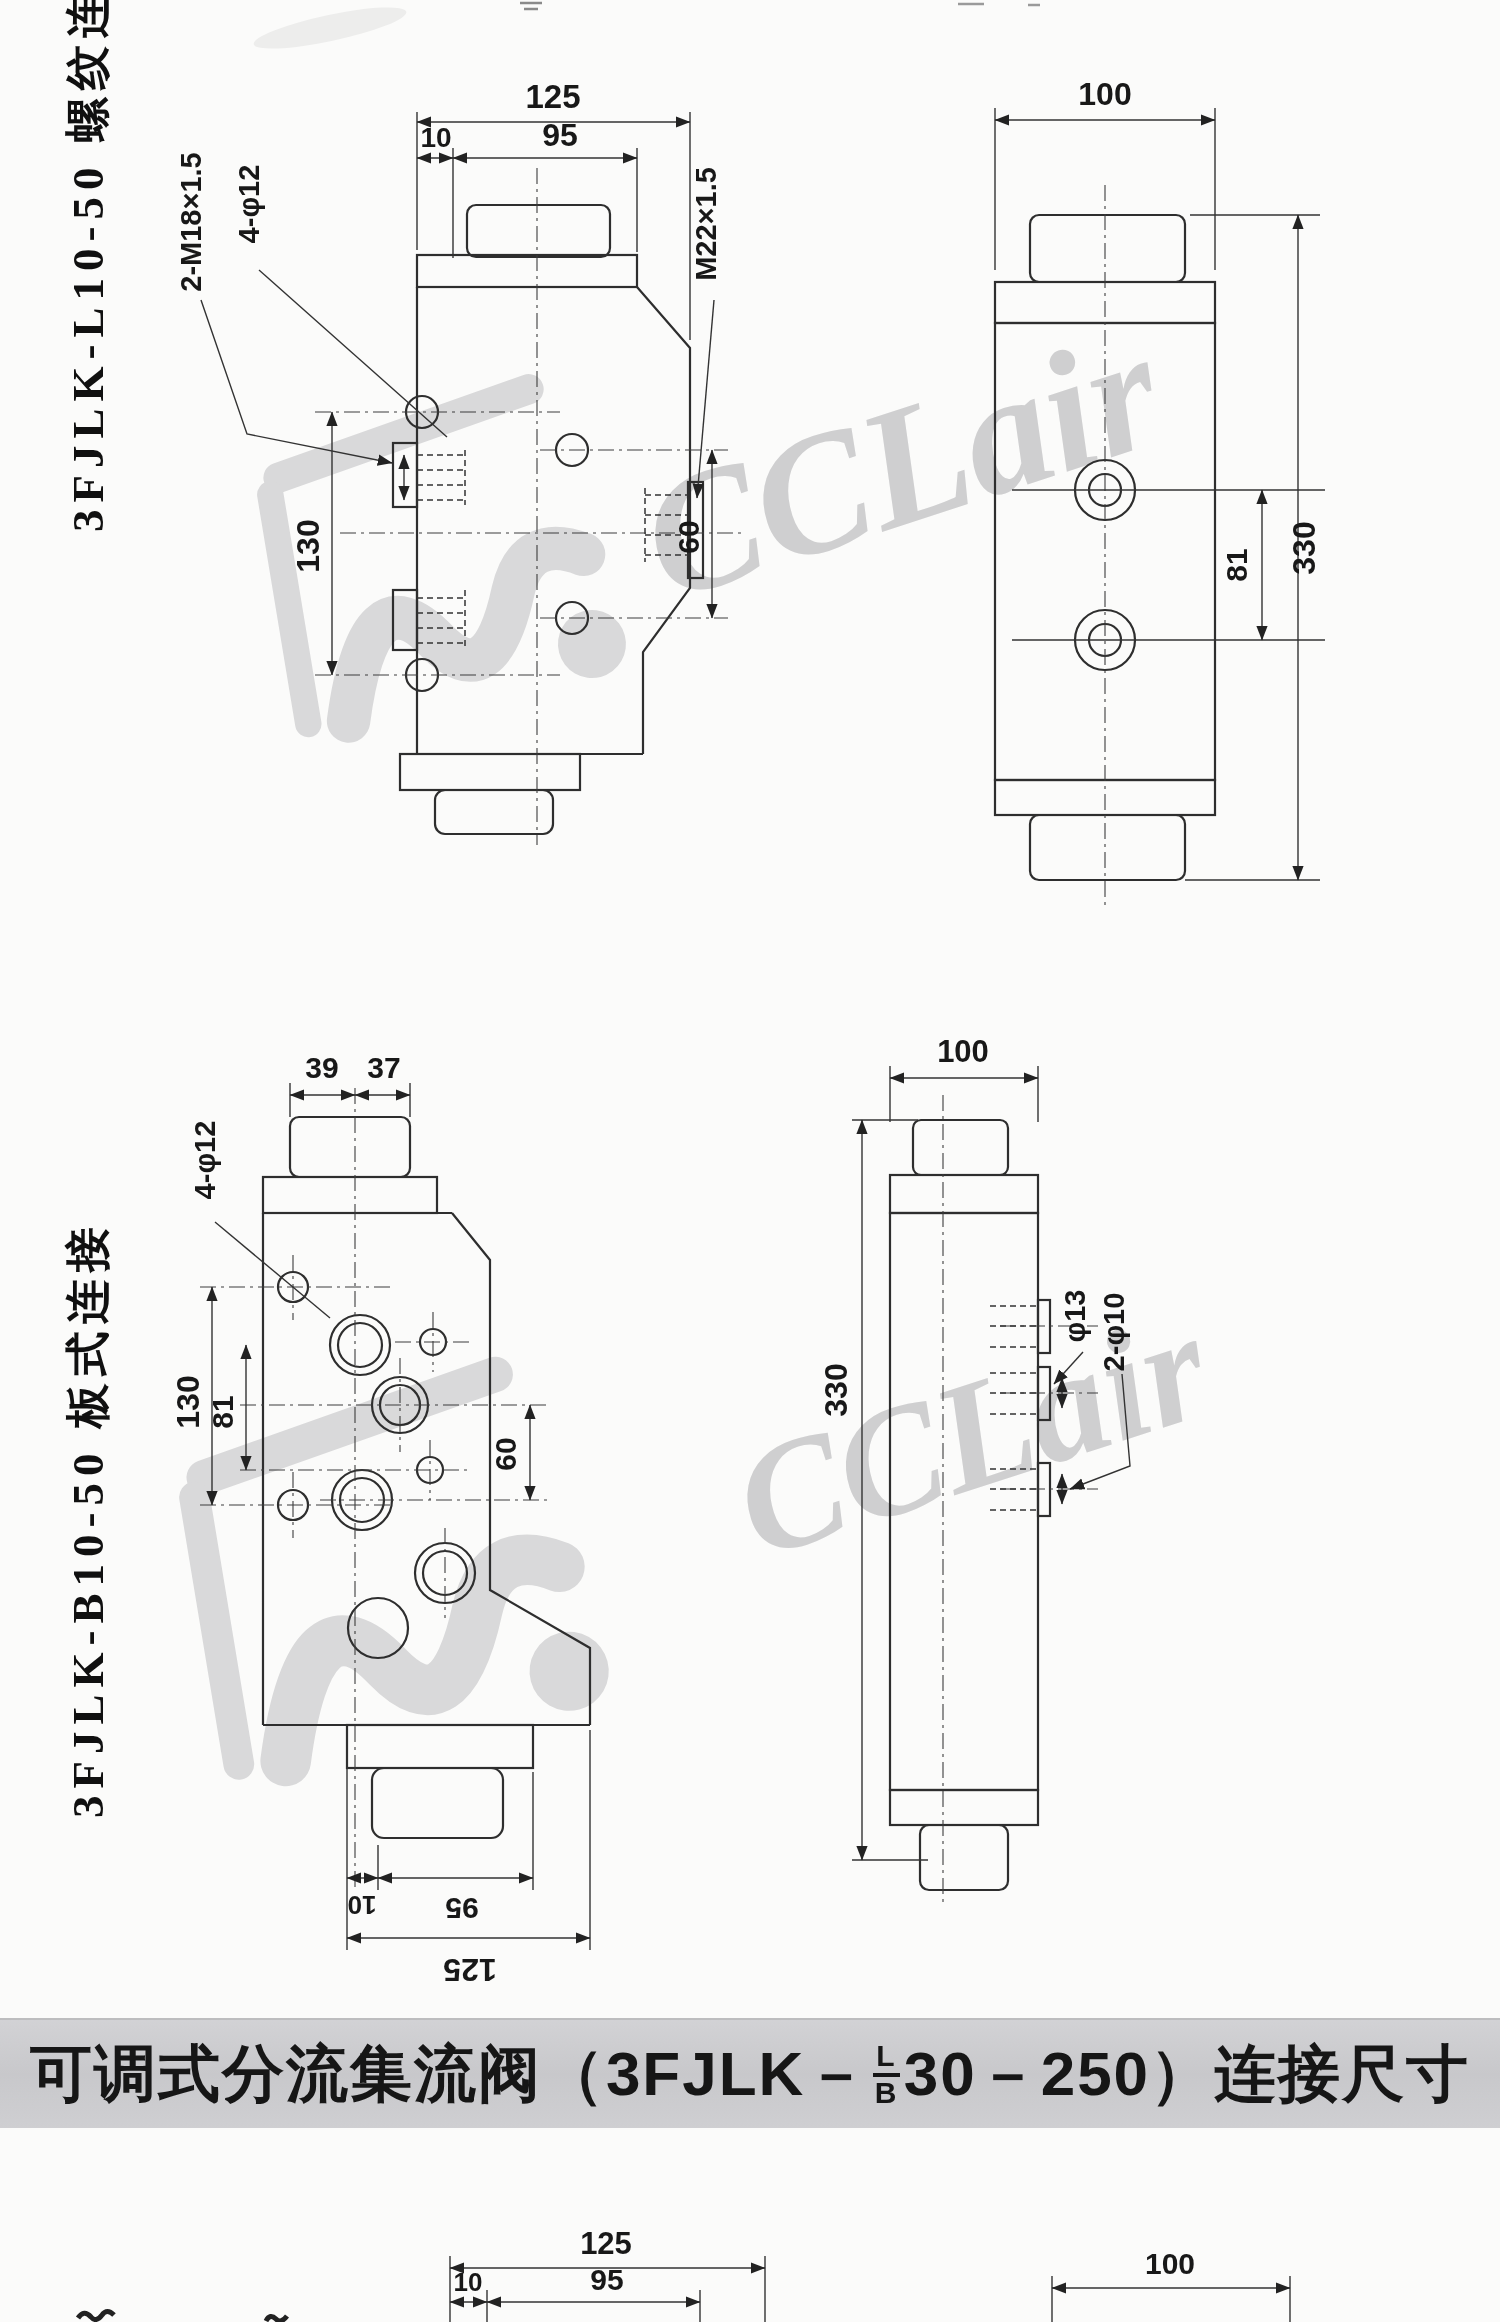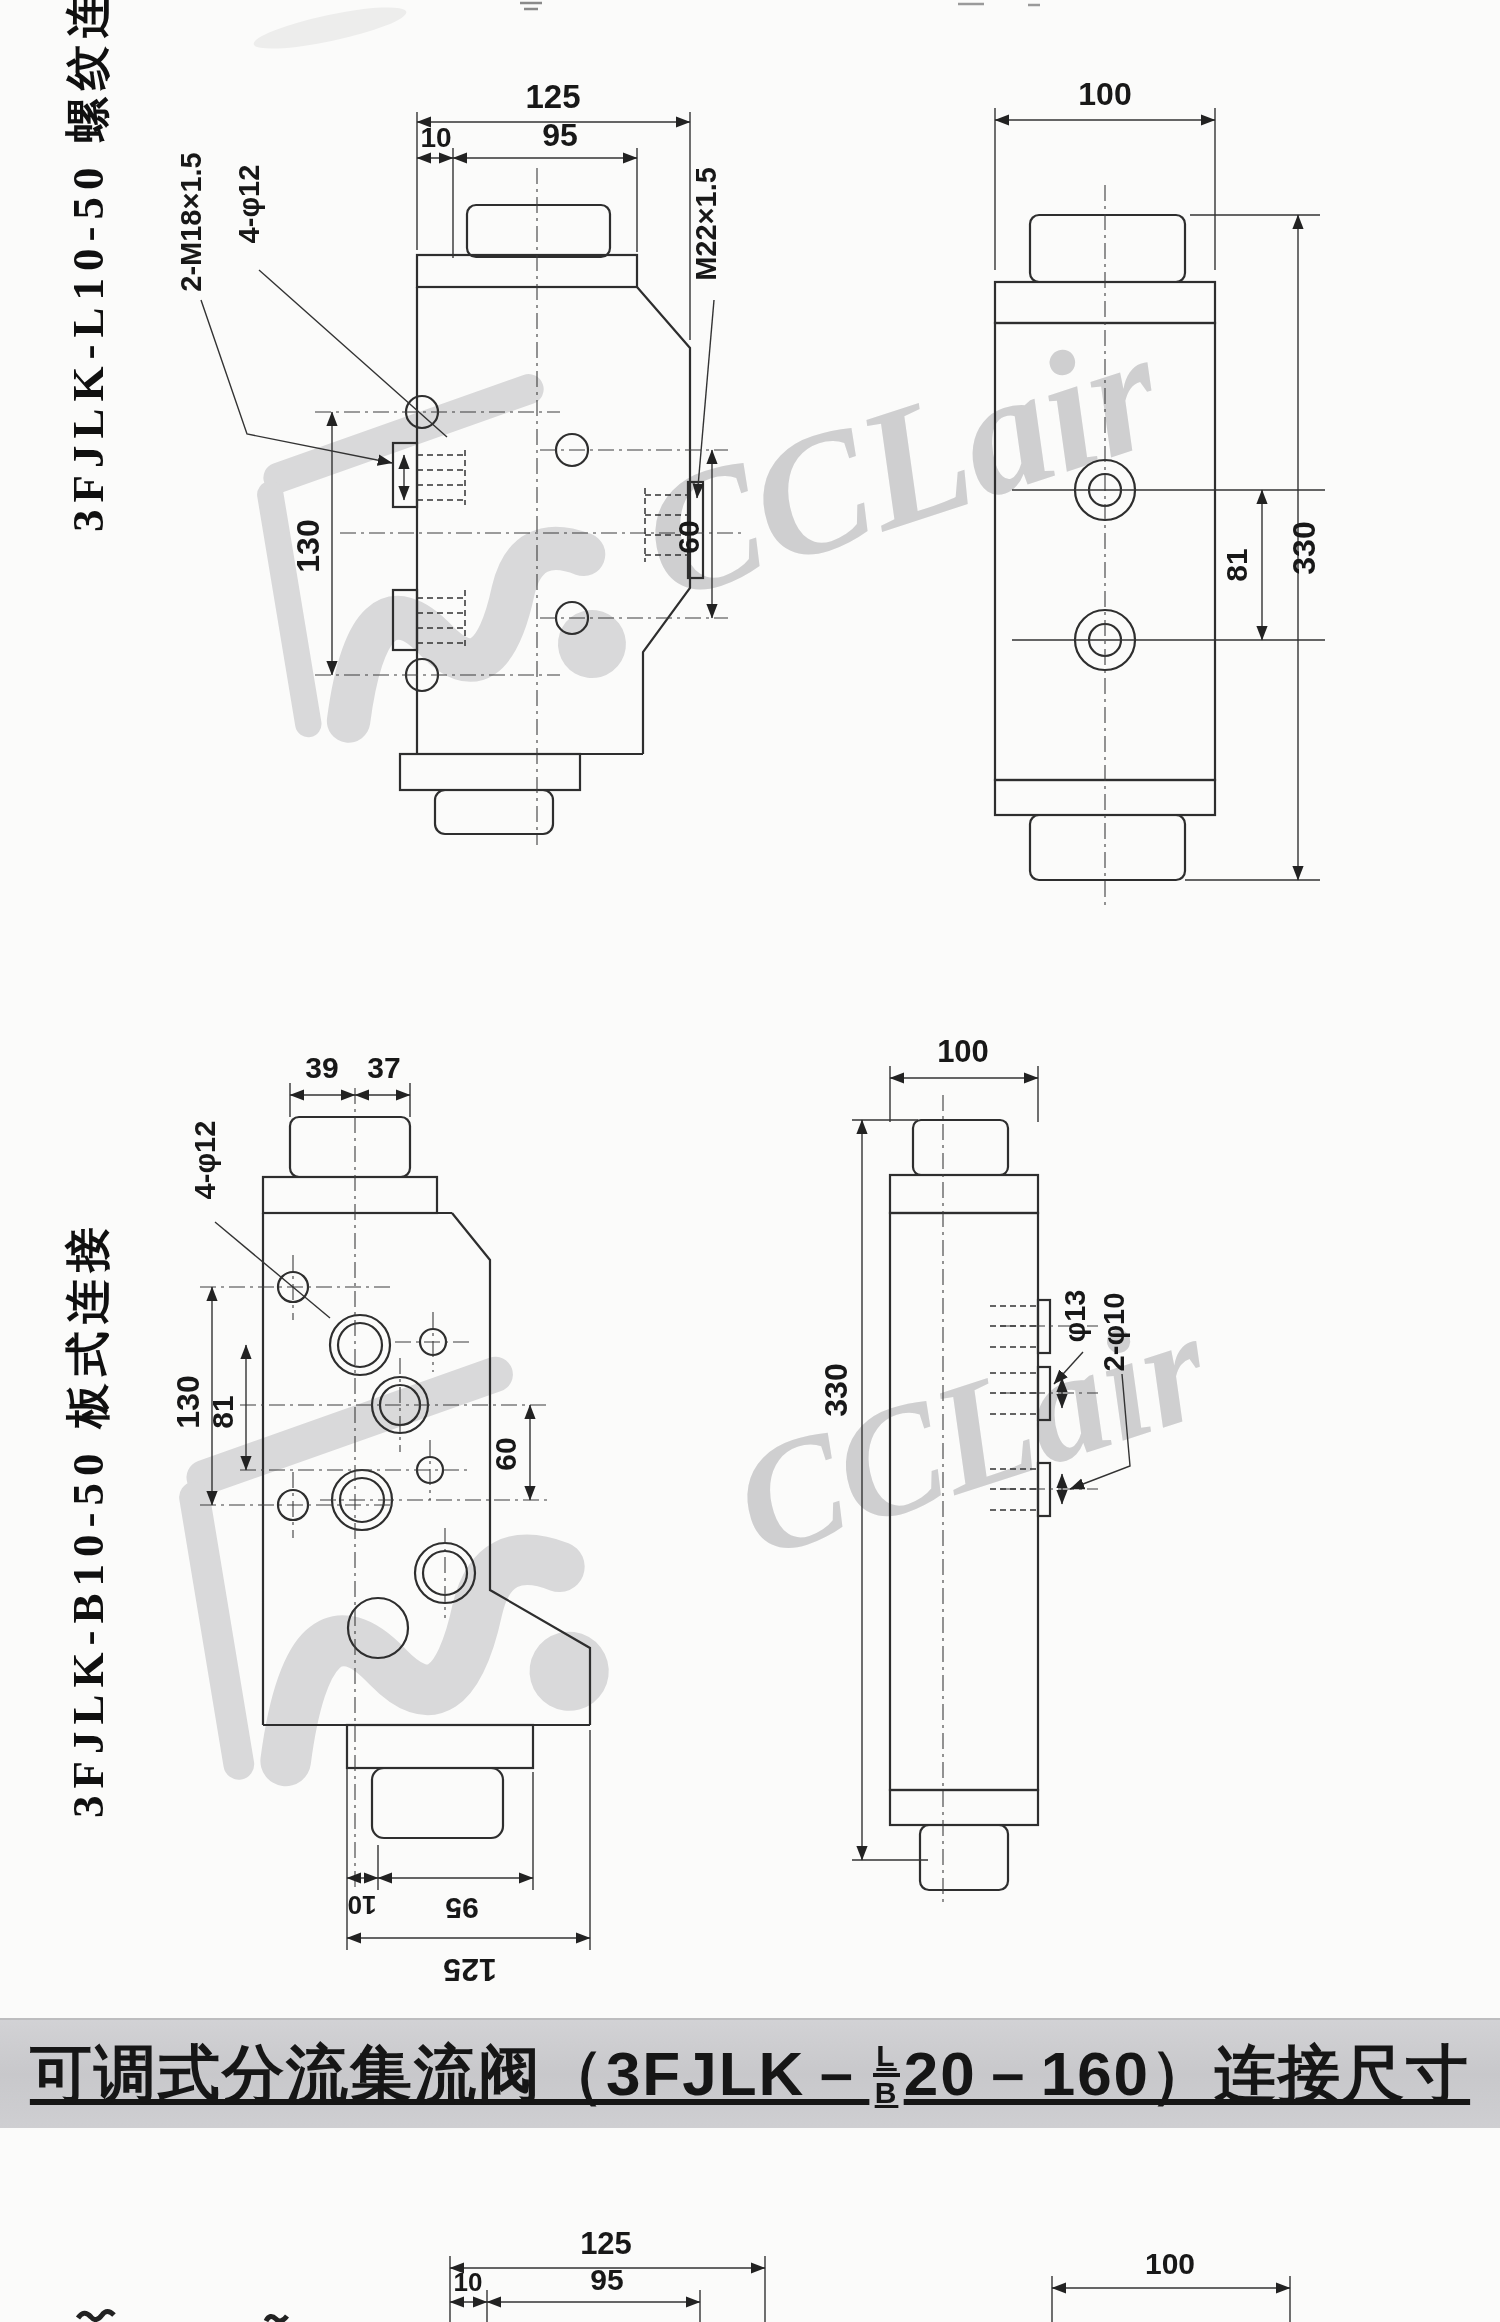--- a/index.html
+++ b/index.html
@@ -16,21 +16,21 @@
           letter-spacing:7px;color:#101010;}
   .wm-text{position:absolute;white-space:nowrap;transform:rotate(-18deg);transform-origin:0 0;
            font-family:"Liberation Serif","DejaVu Serif",serif;font-style:italic;font-weight:700;
            color:#cfcfd0;z-index:1;}
   .wm-swoosh{position:absolute;z-index:1;transform:rotate(-15deg);}
   .layer{z-index:2;}
   .banner{position:absolute;left:0;top:2018px;width:1500px;height:108px;z-index:2;
           background:linear-gradient(180deg,#d2d2d5 0%,#c8c8cb 50%,#cfcfd2 100%);
           border-top:2px solid #bdbdbf;
           display:flex;align-items:center;justify-content:center;
-          font-weight:700;font-size:62px;color:#161616;letter-spacing:2px;text-decoration:underline;}
+          font-weight:700;font-size:62px;color:#161616;letter-spacing:2px;}
   .frac{display:inline-flex;flex-direction:column;align-items:center;justify-content:center;
         font-size:30px;line-height:1.05;margin:0 4px;}
   .frac-top{border-bottom:4px solid #161616;padding:0 3px 1px;}
 </style>
 </head>
 <body>
 
 <div class="page">
 
   <svg class="wm-swoosh" style="top:400px;left:255px" width="380" height="340" viewBox="0 0 400 360">
@@ -274,21 +274,21 @@
       <text x="1124" y="372" font-size="29" text-anchor="middle" transform="rotate(-90 1124 372)">2-φ10</text>
     </g>
   </svg>
 
   <div class="banner">
     <span>可调式分流集流阀（3FJLK－</span>
     <span class="frac">
       <span class="frac-top">L</span>
       <span>B</span>
     </span>
-    <span>20－160）连接尺寸</span>
+    <span>30－250）连接尺寸</span>
   </div>
 
   <svg class="layer" style="top:2126px" width="1500" height="196" viewBox="0 0 1500 196">
     <defs>
       <marker id="ar3" viewBox="0 0 10 10" refX="9.5" refY="5" markerWidth="15" markerHeight="15" orient="auto-start-reverse" markerUnits="userSpaceOnUse">
         <path d="M0 1.2 L9.8 5 L0 8.8 Z" fill="#222"></path>
       </marker>
     </defs>
     <g class="thin">
       <line x1="450" y1="130" x2="450" y2="196"></line>

